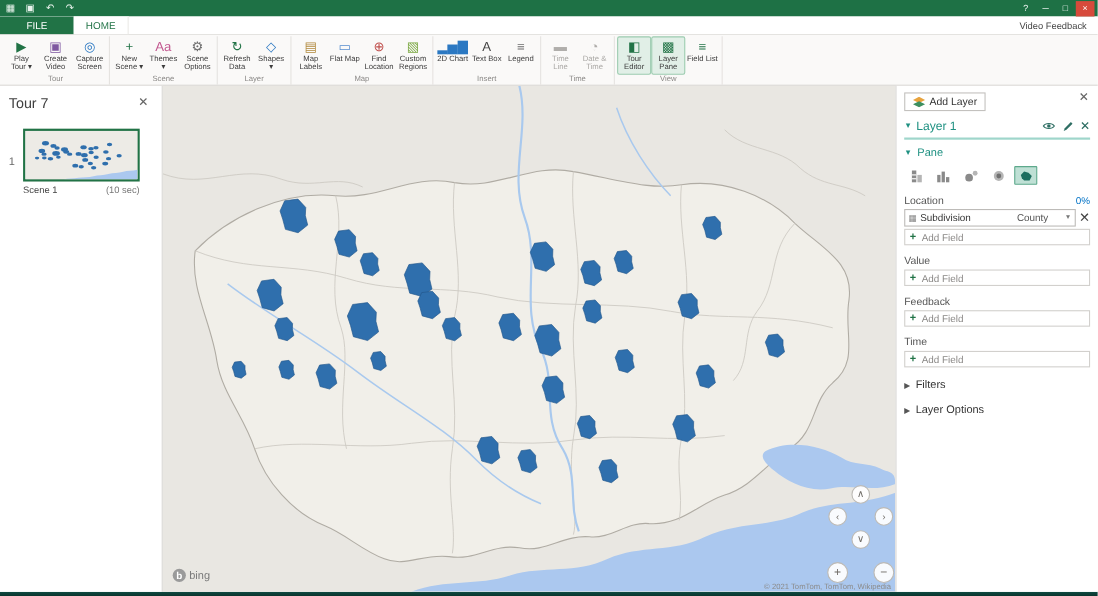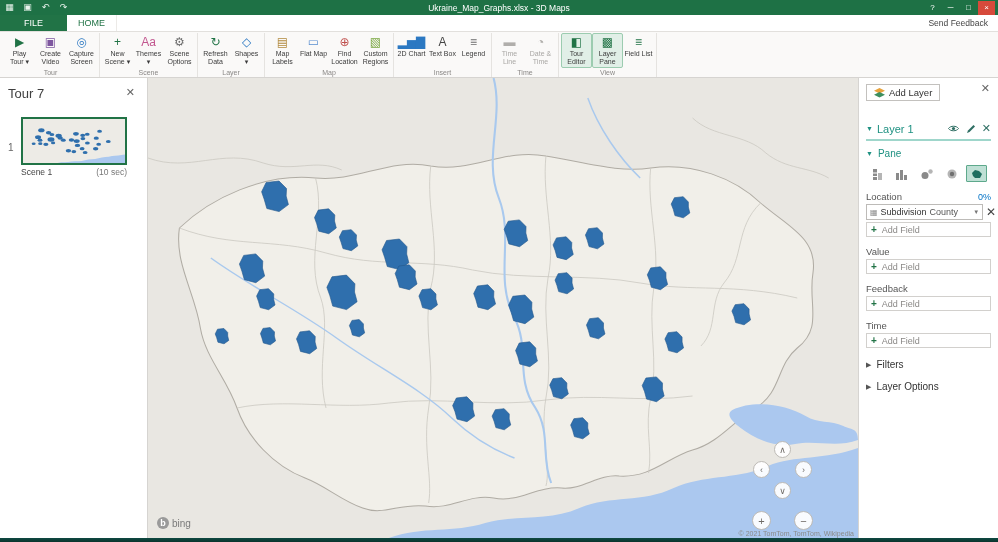--- a/index.html
+++ b/index.html
@@ -49,33 +49,33 @@
   
   .map-area{flex:1;position:relative;background:#ebe9e4;overflow:hidden}
   svg.map{position:absolute;inset:0;width:100%;height:100%}
   .bing{position:absolute;left:9px;bottom:9px;display:flex;align-items:center;gap:3px;font-size:10px;color:#7a7a7a}
   .bing-b{width:12px;height:12px;border-radius:50%;background:#9a9a9a;color:#fff;font-size:9px;font-weight:bold;display:flex;align-items:center;justify-content:center}
   .attribution{position:absolute;right:4px;bottom:1px;font-size:7px;color:#8b8b8b}
   .circle-btn{position:absolute;width:17px;height:17px;border-radius:50%;background:rgba(255,255,255,.92);border:1px solid #bdbab5;color:#6f6b66;font-size:9px;display:flex;align-items:center;justify-content:center;cursor:default}
   .circle-btn.zoom{width:19px;height:19px;font-size:11px}
 
   
-  .layer-panel{width:140px;background:#fff;border-left:1px solid #d6d4d1;position:relative;padding:6px 7px;flex:0 0 auto;font-size:10px}
+  .layer-panel{width:184px;background:#fff;border-left:1px solid #d6d4d1;position:relative;padding:6px 7px;flex:0 0 auto;font-size:10px}
   .add-layer{display:inline-flex;align-items:center;gap:4px;border:1px solid #c3c1be;background:#fff;padding:2px 7px;font-size:9.5px;color:#333;cursor:default}
   .lp-close{position:absolute;top:4px;right:8px;color:#666;font-size:11px;cursor:default}
-  .layer-row{display:flex;align-items:center;gap:4px;margin-top:21px;border-bottom:2px solid #9fd6cb;padding-bottom:4px}
+  .layer-row{display:flex;align-items:center;gap:4px;margin-top:7px;border-bottom:2px solid #9fd6cb;padding-bottom:4px}
   .chev-teal{color:#1f9182;font-size:7px}
   .layer-name{color:#1f9182;font-size:11px;flex:1}
   .layer-icons{display:flex;gap:6px;align-items:center;color:#2e6e63}
   .li-x{font-size:11px;color:#2e6e63}
   .data-row{margin-top:7px;display:flex;align-items:center;gap:5px;color:#1f9182;font-size:10px}
   .type-row{display:flex;gap:4px;margin:6px 0 4px}
   .type-icon{width:21px;height:17px;border:1px solid transparent;display:flex;align-items:center;justify-content:center;border-radius:1px}
   .type-icon.selected{background:#bfe0d5;border-color:#5ea98c}
-  .section-label{font-size:9.5px;color:#555;margin-top:9px;display:flex;justify-content:space-between;align-items:center}
+  .section-label{font-size:9.5px;color:#555;margin-top:9px;display:flex;justify-content:space-between;}
   .pct{color:#0072c6;font-size:9px}
   .loc-row{display:flex;align-items:center;margin-top:2px}
   .field-box{border:1px solid #bdbbb8;background:#fff;display:flex;align-items:center;font-size:9px;color:#333;height:16px;padding:0 3px;flex:1;gap:3px}
   .field-grid{color:#8a8a8a;font-size:8px}
   .field-name{flex:1}
   .field-type{color:#555;display:flex;gap:15px;align-items:center}
   .field-type .caret{font-size:6px;color:#777}
   .remove-x{margin-left:3px;color:#444;font-size:12px}
   .add-field{border:1px solid #d2d0cd;display:flex;gap:5px;align-items:center;height:15px;padding:0 4px;color:#8a8886;font-size:9px;margin-top:2px}
   .plus{color:#217346;font-weight:bold;font-size:10px}
@@ -89,33 +89,32 @@
 
 <div class="app">
 
   <div class="titlebar">
     <div class="tb-left">
       <span class="tb-icon">▦</span>
       <span class="tb-icon">▣</span>
       <span class="tb-icon">↶</span>
       <span class="tb-icon">↷</span>
     </div>
-    <div class="tb-title">Ukraine_Map_Graphs.xlsx - 3D Maps</div>
     <div class="tb-right">
       <span class="tb-btn">?</span>
       <span class="tb-btn">─</span>
       <span class="tb-btn">□</span>
       <span class="tb-btn close">×</span>
     </div>
   </div>
 
   <div class="tabrow">
     <div class="tab-file">FILE</div>
     <div class="tab-home">HOME</div>
-    <div class="send-feedback">Send Feedback</div>
+    <div class="send-feedback">Video Feedback</div>
   </div>
 
   <div class="ribbon" id="ribbon">
       <div class="rgroup">
         <div class="rbuttons">
           <div class="rbtn">
             <span class="glyph" style="color: rgb(33, 115, 70);">▶</span>
             <span class="rlabel">Play Tour ▾</span>
           </div>
           <div class="rbtn">

